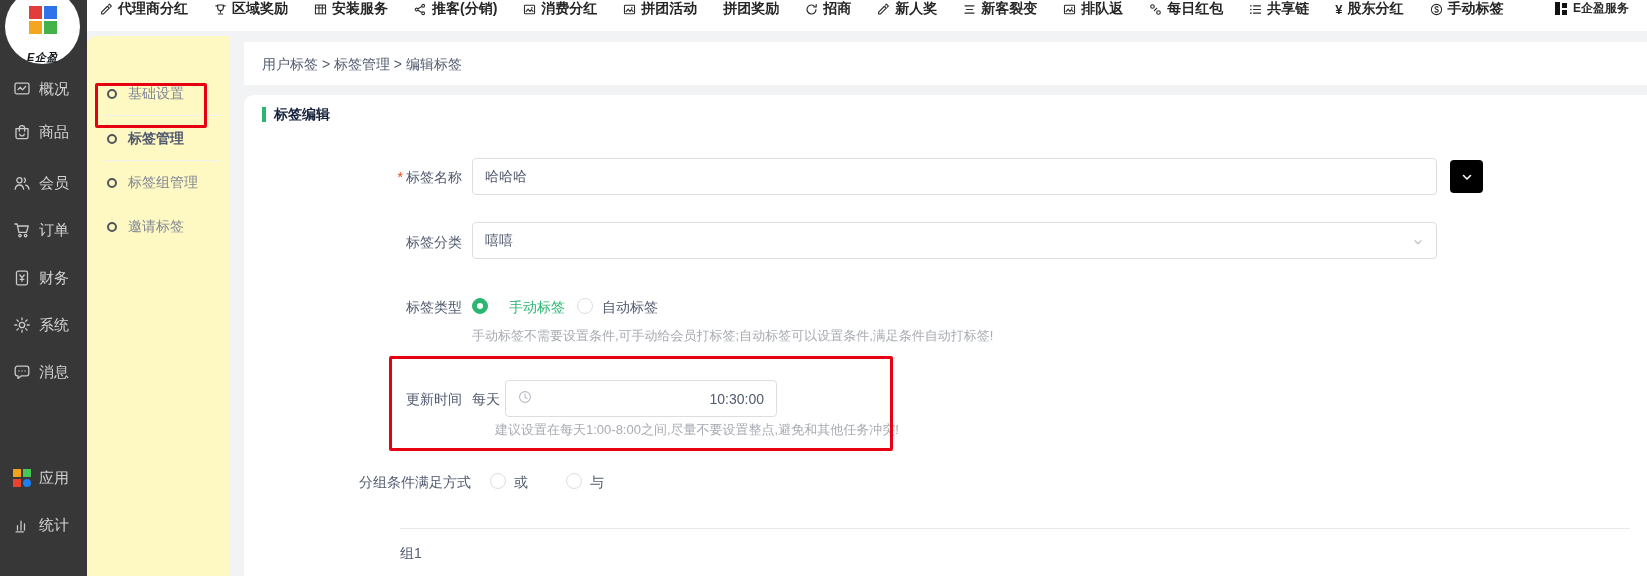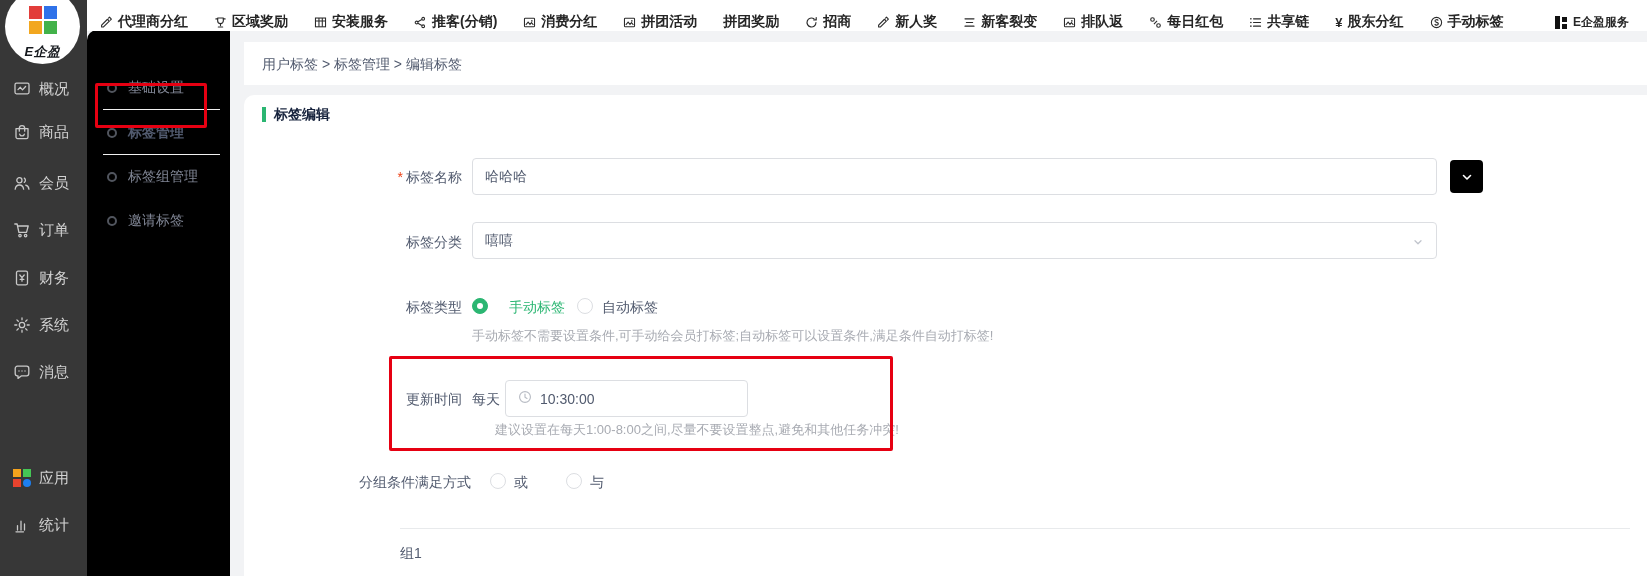--- a/index.html
+++ b/index.html
@@ -8,21 +8,21 @@
     --side:#373737;
     --label:#515a6e;
     --muted:#a8abb2;
     --border:#dcdee2;
   }
   *{margin:0;padding:0;box-sizing:border-box;}
   body{font-family:"Liberation Sans",sans-serif;background:#fff;}
   .page{position:relative;width:1647px;height:576px;overflow:hidden;background:#fff;}
 
   
-  .topbar{position:absolute;left:87px;top:0;right:0;height:31px;background:#fff;display:flex;align-items:flex-end;gap:26px;padding:0 18px 0 13px;z-index:4;}
+  .topbar{position:absolute;left:87px;top:0;right:0;height:31px;background:#fff;display:flex;align-items:flex-start;gap:26px;padding:0 18px 0 13px;z-index:4;}
   .tb-item{display:flex;align-items:center;gap:5px;font-size:14px;font-weight:700;color:#262626;white-space:nowrap;cursor:pointer;}
   .tb-item svg{display:block;color:#2b2b2b;}
   .tb-last{margin-left:auto;font-size:12px;gap:6px;}
   .yen-glyph{font-size:13px;font-weight:700;line-height:1;}
   .grid-ico{display:flex;gap:1.5px;align-items:flex-end;height:13px;}
   .grid-ico .gc1{width:5px;height:13px;background:#111;}
   .grid-ico .gcol{display:flex;flex-direction:column;gap:1.5px;}
   .grid-ico .gc2{width:5px;height:5.5px;background:#111;}
 
   
@@ -31,27 +31,27 @@
   .sb-item svg{display:block;color:#c9c9c9;}
   .apps-ico{display:grid;grid-template-columns:8px 8px;grid-template-rows:8px 8px;gap:2px;}
   .apps-ico i{display:block;}
   .ap1{background:#f5a31d;}.ap2{background:#45c655;}.ap3{background:#e8432e;}.ap4{background:#1d7ff0;border-radius:50%;}
 
   
   .logo{position:absolute;left:5px;top:-11px;width:75px;height:75px;border-radius:50%;background:#fff;display:flex;flex-direction:column;align-items:center;z-index:6;}
   .logo-mark{display:grid;grid-template-columns:13px 13px;grid-template-rows:13px 13px;gap:2px;margin-top:17px;}
   .logo-mark i{display:block;}
   .lm1{background:#e23d3a;}.lm2{background:#2f72e9;}.lm3{background:#f2a71f;}.lm4{background:#43b24a;}
-  .logo-text{font-size:13px;font-weight:800;font-style:italic;color:#15181d;margin-top:9px;letter-spacing:.5px;}
+  .logo-text{font-size:11px;font-weight:800;font-style:italic;color:#15181d;margin-top:16px;letter-spacing:.5px;}
 
   
   .mainbg{position:absolute;left:87px;top:31px;right:0;bottom:0;background:#f2f3f5;z-index:1;}
 
   
-  .subbar{position:absolute;left:87px;top:30px;width:143px;bottom:0;background:#000000;border-top-left-radius:10px;z-index:2;padding-left:16px;}
+  .subbar{position:absolute;left:87px;top:36px;width:143px;bottom:0;background:#fef9c3;border-top-left-radius:10px;z-index:2;padding-left:16px;}
   .sub-item{position:absolute;left:20px;display:flex;align-items:center;gap:11px;font-size:14px;color:#808695;height:22px;cursor:pointer;white-space:nowrap;}
   .sub-item .dot{width:10px;height:10px;border:2px solid #51555e;border-radius:50%;flex:none;}
   .sub-item.active{color:#515a6e;font-weight:700;}
   .sub-div{position:absolute;left:16px;width:117px;height:1px;background:#f0f0f0;}
 
   
   .crumbbar{position:absolute;left:244px;top:42px;right:0;height:43px;background:#fff;z-index:2;}
   .crumb{position:absolute;left:18px;top:14px;font-size:14px;color:#515a6e;}
   .card{position:absolute;left:244px;top:95px;right:0;bottom:0;background:#fff;border-top-left-radius:10px;z-index:2;}
 
@@ -403,21 +403,21 @@
 
     <span class="flabel" style="left:136px;top:204px;width:82px;">标签类型</span>
     <span class="radio on" style="left:228px;top:203px;"></span>
     <span class="rlabel green" style="left:253px;top:204px;margin-left:12px;">手动标签</span>
     <span class="radio" style="left:333px;top:203px;"></span>
     <span class="rlabel" style="left:358px;top:204px;">自动标签</span>
     <span class="help" style="left:228px;top:232px;">手动标签不需要设置条件,可手动给会员打标签;自动标签可以设置条件,满足条件自动打标签!</span>
 
     <span class="flabel" style="left:136px;top:296px;width:82px;">更新时间</span>
     <span class="rlabel" style="left:228px;top:296px;cursor:default;">每天</span>
-    <div class="inp" style="left:261px;top:285px;width:243px;height:37px;">
+    <div class="inp" style="left:261px;top:285px;width:272px;height:37px;justify-content:space-between;">
       <span class="clock"><svg width="14" height="14" viewBox="0 0 16 16" fill="none" stroke="currentColor" stroke-width="1.3" stroke-linecap="round" stroke-linejoin="round">
             <circle cx="8" cy="8" r="6.2"></circle>
             <path d="M8 4.6v3.6l2.3 1.4"></path>
           </svg></span>
       <span>10:30:00</span>
     </div>
     <span class="help" style="left:251px;top:326px;">建议设置在每天1:00-8:00之间,尽量不要设置整点,避免和其他任务冲突!</span>
 
     <span class="flabel" style="left:106px;top:379px;width:121px;">分组条件满足方式</span>
     <span class="radio" style="left:246px;top:378px;"></span>

